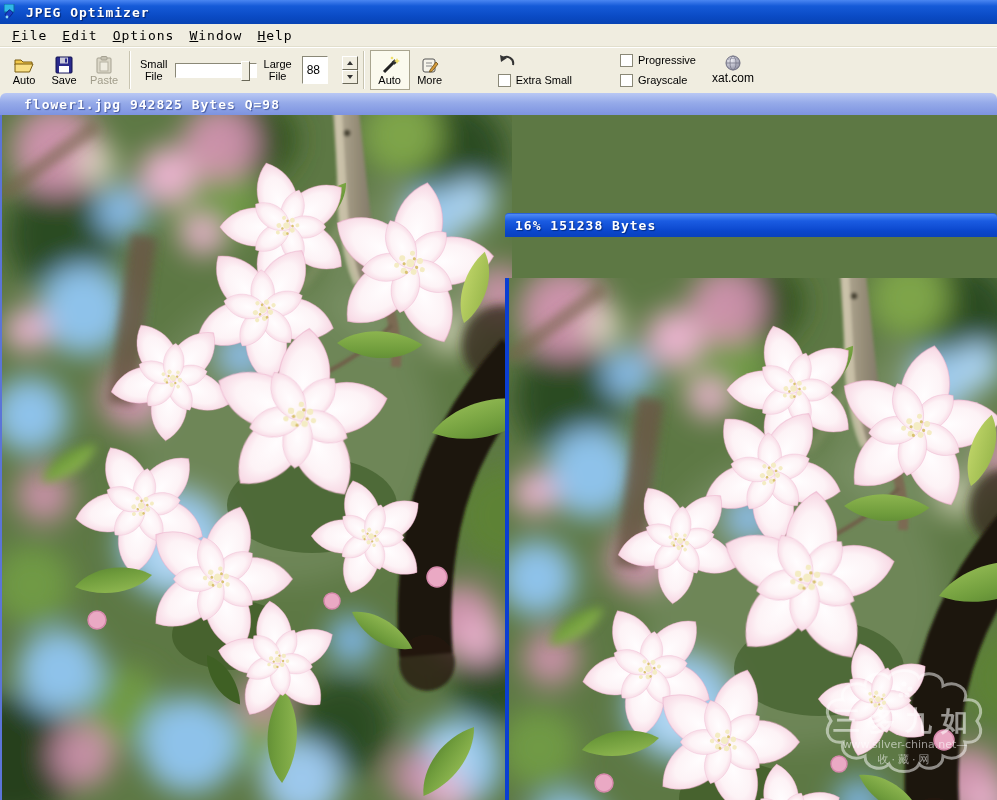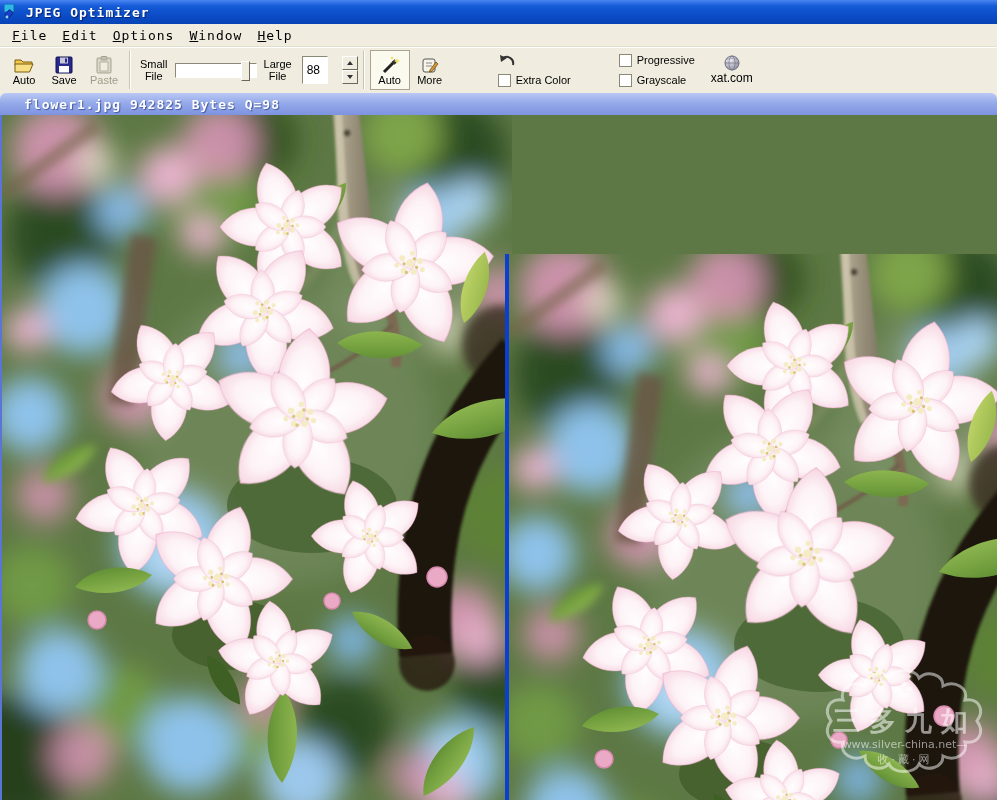--- a/index.html
+++ b/index.html
@@ -367,21 +367,21 @@
     </div>
     <div class="chk-col">
       <div class="chk-row">
         <svg width="18" height="13" viewBox="0 0 18 13">
           <path d="M15,11 A6.5,6.5 0 0 0 4.5,4.5" stroke="#333" stroke-width="2" fill="none"></path>
           <path d="M2,1 L3,8 L9,4 Z" fill="#333"></path>
         </svg>
       </div>
       <div class="chk-row">
         <span class="chk-box"></span>
-        <span class="chk-label">Extra Color</span>
+        <span class="chk-label">Extra Small</span>
       </div>
     </div>
     <div class="chk-col">
       <div class="chk-row">
         <span class="chk-box"></span>
         <span class="chk-label">Progressive</span>
       </div>
       <div class="chk-row">
         <span class="chk-box"></span>
         <span class="chk-label">Grayscale</span>
@@ -406,20 +406,23 @@
       </div>
       <div class="orig-body">
         <svg width="997" height="685" viewBox="0 0 997 685">
           <rect width="997" height="685" fill="#5d7844"></rect>
           <use href="#photoScene" width="510" height="690"></use>
         </svg>
       </div>
     </div>
 
     <div class="preview-win">
+      <div class="prev-title">
+        <span class="wtitle-text">16% 151238 Bytes</span>
+      </div>
       <div class="prev-body">
         <svg width="488" height="563" viewBox="0 0 488 563">
           <rect width="488" height="563" fill="#5d7844"></rect>
           <use href="#photoScene" width="510" height="690"></use>
         </svg>
         <div class="watermark">
           <svg width="172" height="118" viewBox="0 0 172 118">
             <path d="M12,59 C4,48 10,36 24,38 C20,26 34,18 46,24 C46,12 62,8 70,16 C74,6 96,6 100,16 C108,8 124,12 124,24 C136,18 150,26 146,38 C160,36 166,48 158,59 C166,70 160,82 146,80 C150,92 136,100 124,94 C124,106 108,110 100,102 C96,112 74,112 70,102 C62,110 46,106 46,94 C34,100 20,92 24,80 C10,82 4,70 12,59 Z" fill="none" stroke="#ffffff" stroke-opacity="0.5" stroke-width="3"></path>
             <g fill="#ffffff" fill-opacity="0.55">
               <circle cx="85" cy="22" r="2.6"></circle>

